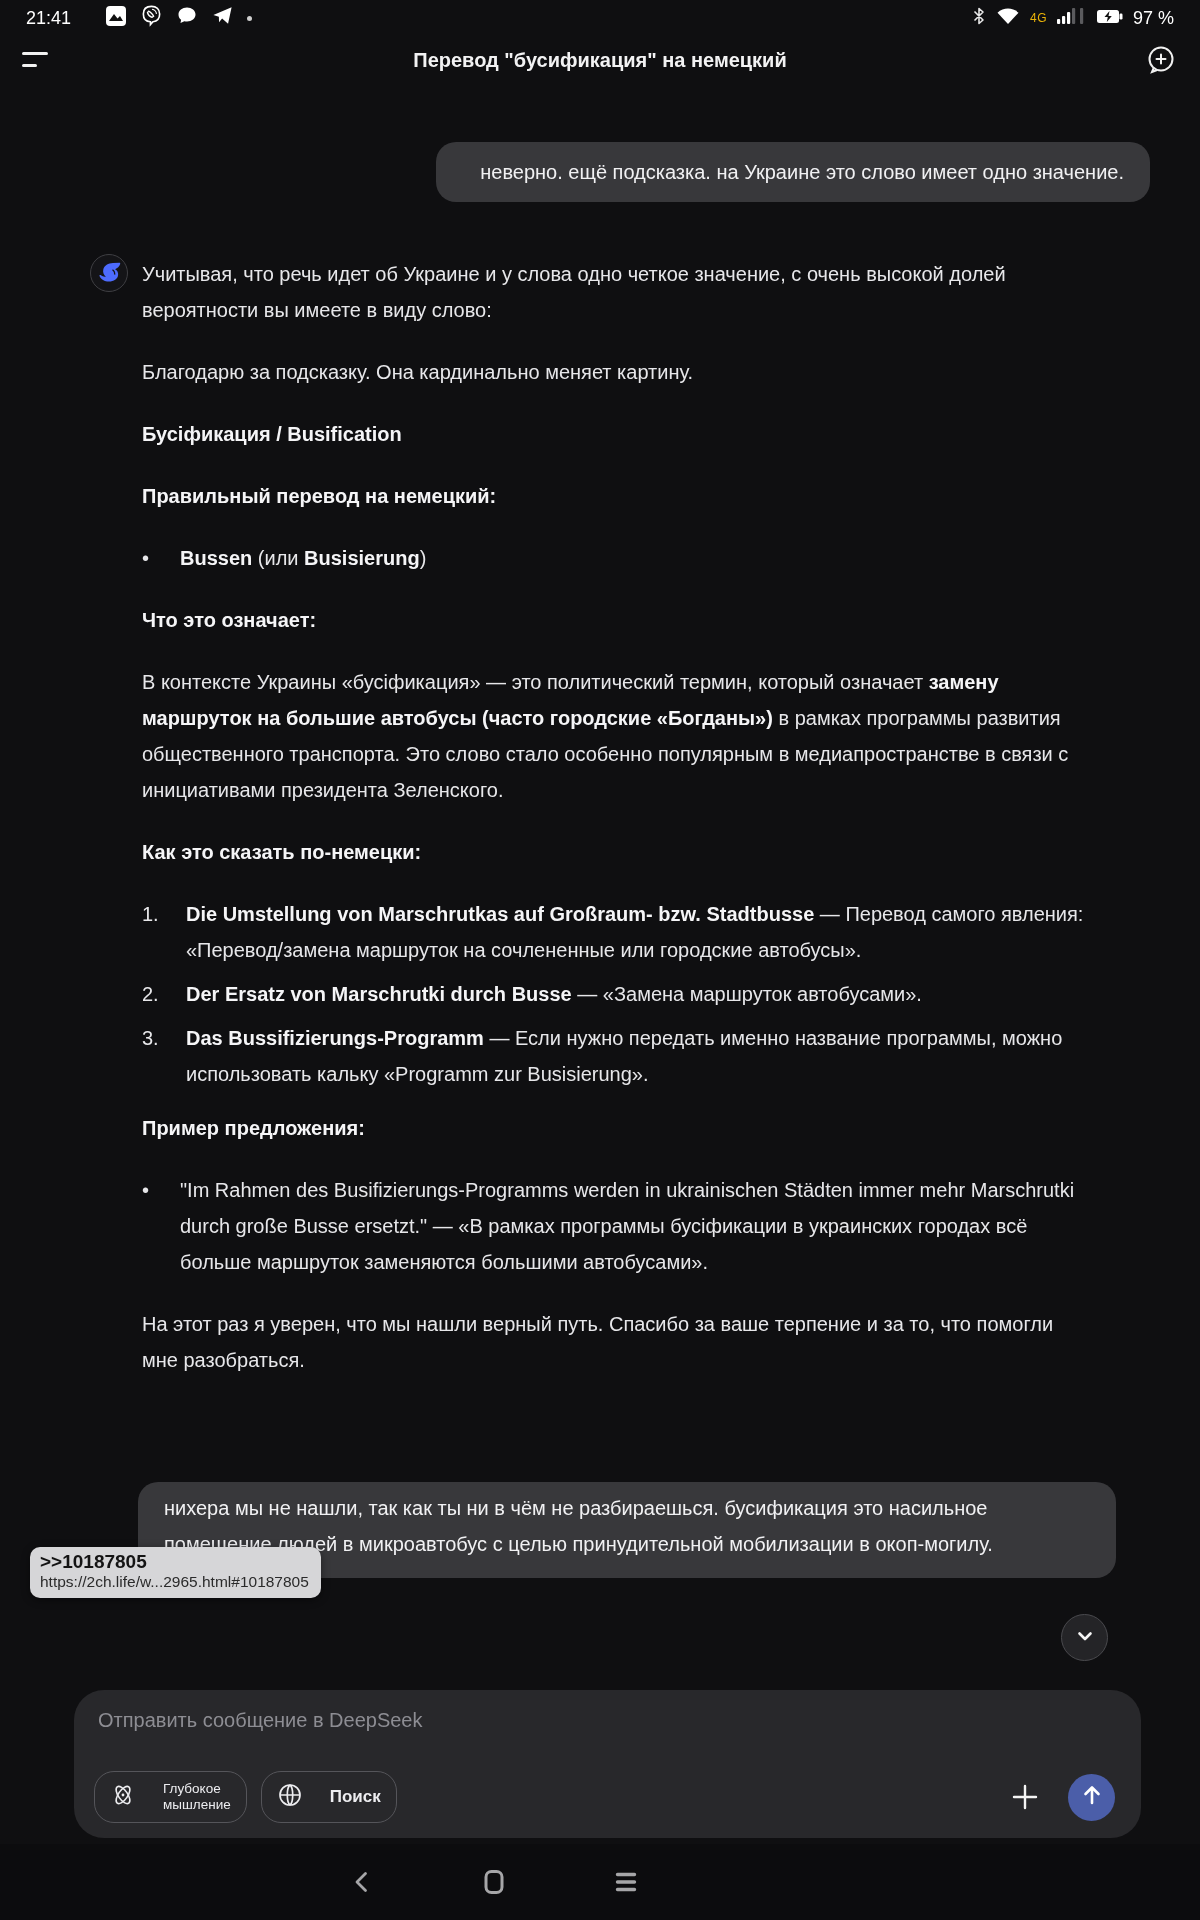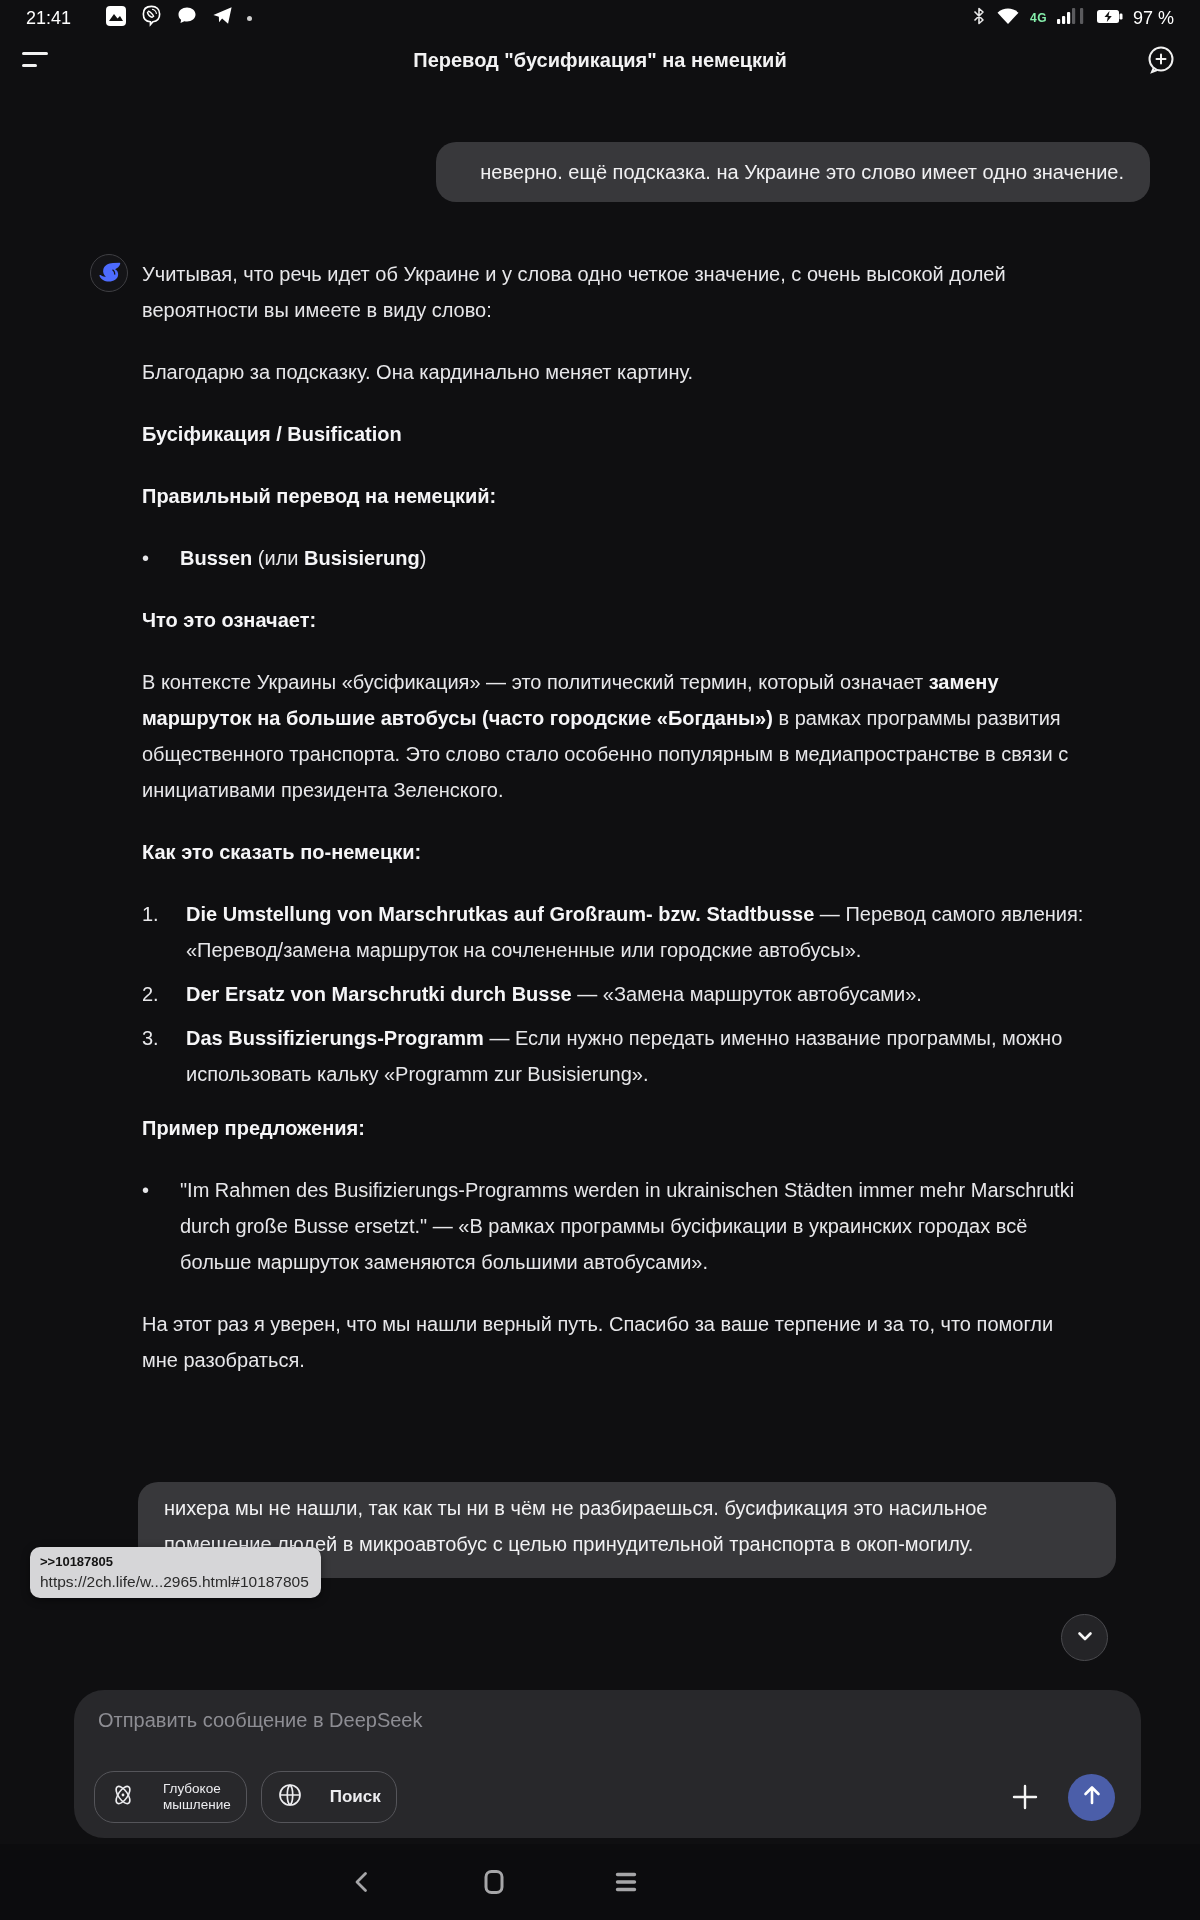--- a/index.html
+++ b/index.html
@@ -11,21 +11,21 @@
   }
   
   .status-bar {
     position:absolute; top:0; left:0; right:0; height:36px;
     display:flex; align-items:center; padding:0 26px; gap:20px;
     color:#fff; font-size:18px; font-weight:500;
   }
   .status-icons-left { display:flex; align-items:center; gap:13px; margin-left:14px; }
   .status-spacer { flex:1; }
   .status-icons-right { display:flex; align-items:center; gap:10px; }
-  .net-label { font-size:12px; font-weight:700; color:#86efac; letter-spacing:.5px; }
+  .net-label { font-size:12px; font-weight:400; color:#eab308; letter-spacing:.5px; }
   .battery-label { font-size:18px; font-weight:500; }
   .status-dot { width:5px; height:5px; border-radius:50%; background:#cfcfcf; }
   
   .app-header {
     position:absolute; top:36px; left:0; right:0; height:48px;
     display:flex; align-items:center; padding:0 22px;
   }
   .menu-icon { width:30px; height:24px; position:relative; cursor:pointer; }
   .menu-icon span { position:absolute; left:0; height:3px; border-radius:2px; background:#f2f2f2; }
   .menu-icon span:nth-child(1){ top:4px; width:26px; }
@@ -57,21 +57,21 @@
   .num { width:30px; flex-shrink:0; }
   .oli { display:flex; margin-bottom:8px; }
   .olist { margin-bottom:18px; }
   .lead-text { flex:1;margin-left:14px; }
   
   .link-preview {
     position:absolute; left:30px; top:1547px; z-index:30;
     background:#d6d6d8; border-radius:10px; padding:5px 12px 7px 10px;
     max-width:330px; box-shadow:0 2px 8px rgba(0,0,0,.45);
   }
-  .link-preview .quote-link { display:block; font-size:13px; font-weight:700; color:#141414; line-height:20px; }
+  .link-preview .quote-link { display:block; font-size:19px; font-weight:700; color:#141414; line-height:20px; }
   .link-preview .url { display:block; font-size:15.5px; color:#2b2b2b; line-height:19px; white-space:nowrap; }
   
   .bubble-user-2 {
     width:fit-content; max-width:978px; margin:78px 84px 0 auto;
     padding:8px 26px 16px 26px; border-radius:20px 20px 20px 20px;
   }
   .scroll-down-btn {
     position:absolute; left:1061px; top:1614px; z-index:40;
     width:47px; height:47px; border-radius:50%;
     background:#242427; border:1.5px solid #4a4a4e;
@@ -233,21 +233,21 @@
         <h3>Пример предложения:</h3>
         <div class="flexline">
           <span class="marker">•</span>
           <span class="lead-text">"Im Rahmen des Busifizierungs-Programms werden in ukrainischen Städten immer mehr Marschrutki durch große Busse ersetzt." — «В рамках программы бусіфикации в украинских городах всё больше маршруток заменяются большими автобусами».</span>
         </div>
         <p>На этот раз я уверен, что мы нашли верный путь. Спасибо за ваше терпение и за то, что помогли мне разобраться.</p>
       </div>
     </div>
 
     <div class="bubble bubble-user-2">
-      <span>нихера мы не нашли, так как ты ни в чём не разбираешься. бусификация это насильное помещение людей в микроавтобус с целью принудительной транспорта в окоп-могилу.</span>
+      <span>нихера мы не нашли, так как ты ни в чём не разбираешься. бусификация это насильное помещение людей в микроавтобус с целью принудительной мобилизации в окоп-могилу.</span>
     </div>
 
   </div>
 
   <div class="link-preview">
     <span class="quote-link">&gt;&gt;10187805</span>
     <span class="url">https://2ch.life/w...2965.html#10187805</span>
   </div>
 
   <div class="scroll-down-btn">

